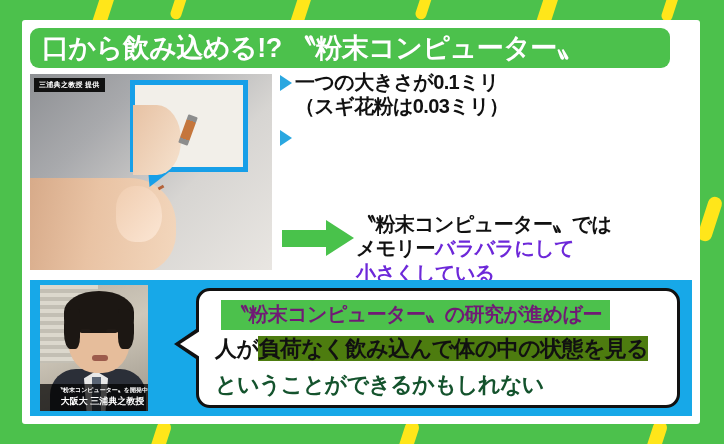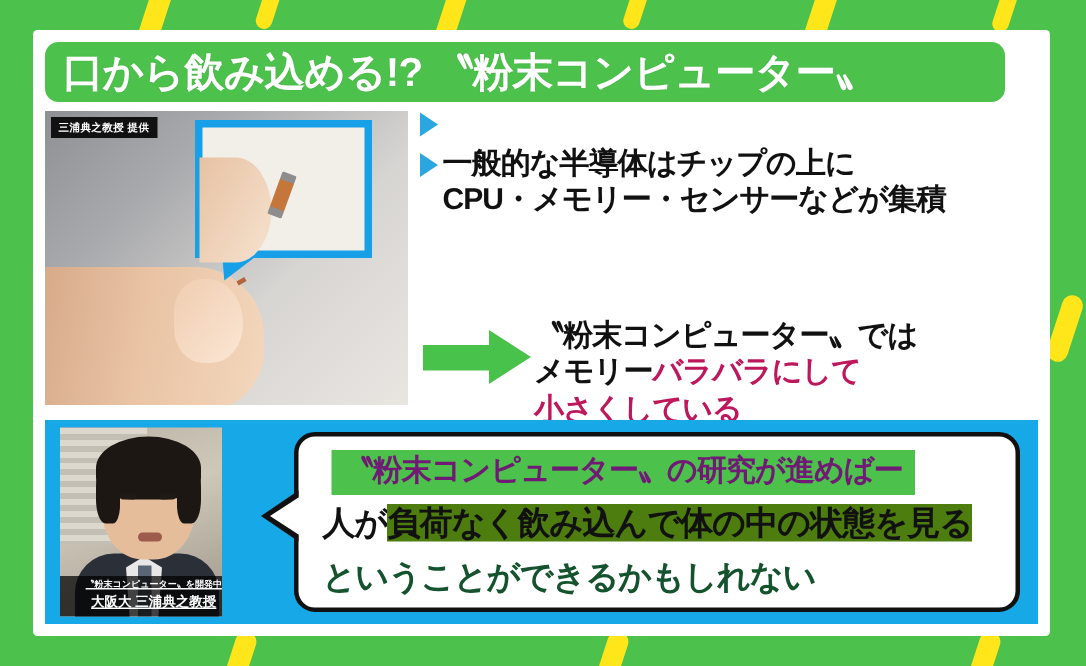--- a/index.html
+++ b/index.html
@@ -90,21 +90,21 @@
   
   .arrow-block{position:absolute;left:260px;top:192px;display:flex;align-items:flex-start;}
   .arrow{position:relative;width:74px;height:36px;flex:0 0 auto;margin-top:8px;}
   .arrow .shaft{position:absolute;left:0;top:10px;width:48px;height:17px;background:#49c24b;}
   .arrow .head{
     position:absolute;left:44px;top:0;width:0;height:0;
     border-top:18px solid transparent;border-bottom:18px solid transparent;
     border-left:28px solid #49c24b;
   }
   .arrow-text{font-size:20px;font-weight:bold;color:#111;line-height:1.22;letter-spacing:-0.6px;}
-  .hl-green{color:#be185d;}
+  .hl-green{color:#6d28d9;}
 
   
   .blue-panel{
     position:absolute;left:8px;top:260px;width:662px;height:136px;
     background:#17a8e8;
   }
   .portrait{
     position:absolute;left:10px;top:5px;width:108px;height:126px;
     background:linear-gradient(160deg,#b9b2a6 0%,#cfc8ba 40%,#9d968a 100%);
     overflow:hidden;
@@ -138,21 +138,21 @@
   }
   .portrait .shirt{
     position:absolute;left:44px;top:86px;width:24px;height:46px;background:#e8e8e8;
     clip-path:polygon(50% 0,100% 16%,88% 100%,12% 100%,0 16%);
   }
   .portrait .tie{
     position:absolute;left:52px;top:92px;width:9px;height:40px;background:#5a6575;
   }
   .name-cap{
     position:absolute;left:0;bottom:0;width:125px;background:rgba(0,0,0,.72);
-    color:#fff;text-align:center;padding:2px 0 3px;text-decoration:underline;
+    color:#fff;text-align:center;padding:2px 0 3px;
   }
   .name-cap .l1{font-size:6px;font-weight:bold;line-height:1.5;}
   .name-cap .l2{font-size:9px;font-weight:bold;line-height:1.4;}
 
   
   .bubble{
     position:absolute;left:166px;top:8px;width:484px;height:120px;
     background:#ffffff;border:3px solid #111;border-radius:14px;box-sizing:border-box;
   }
   .bubble .tail{
@@ -204,25 +204,25 @@
       <div class="inset">
         <div class="inset-skin"></div>
         <div class="inset-chip"></div>
       </div>
       <div class="credit">三浦典之教授 提供</div>
     </div>
 
     <div class="bullets">
       <div class="bullet">
         <span class="tri"></span>
+        <span class="btext">一つの大きさが0.1ミリ
+（スギ花粉は0.03ミリ）</span>
       </div>
       <div class="bullet">
         <span class="tri"></span>
-        <span class="btext">一般的な半導体はチップの上に
-CPU・メモリー・センサーなどが集積</span>
       </div>
     </div>
 
     <div class="arrow-block">
       <span class="arrow">
         <span class="shaft"></span>
         <span class="head"></span>
       </span>
       <span class="arrow-text">
         <span>〝粉末コンピューター〟では</span><br>

